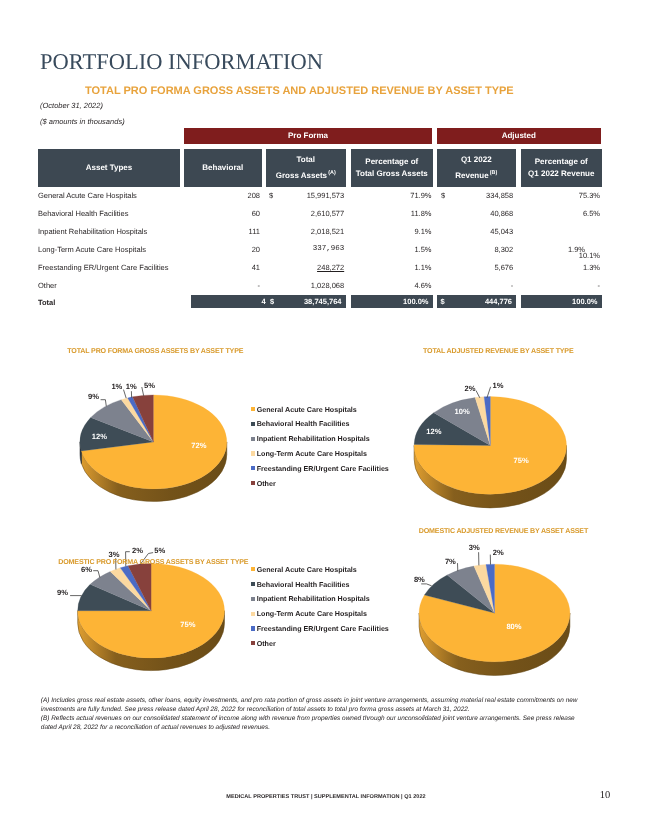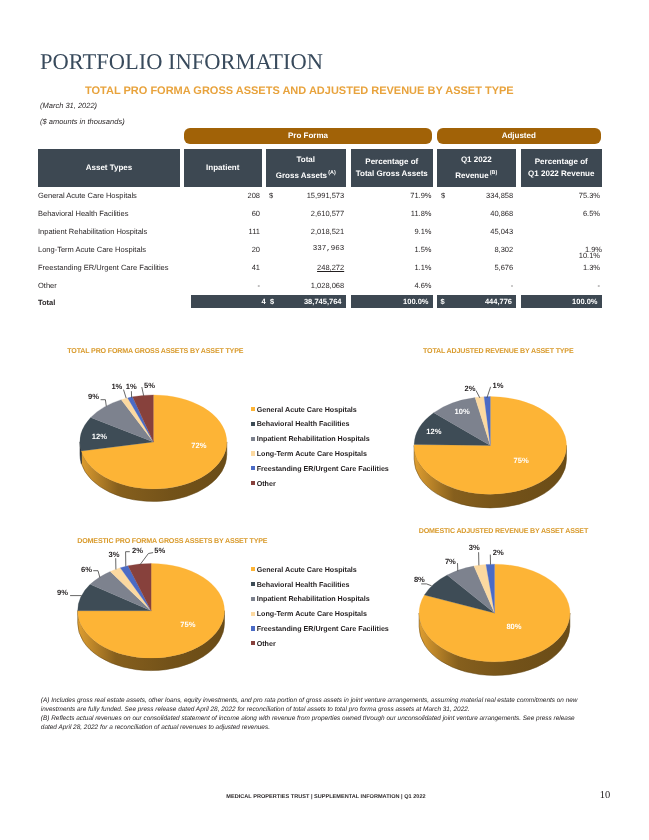--- a/index.html
+++ b/index.html
@@ -10,22 +10,22 @@
 
   #page-title{position:absolute;left:40px;top:49px;font-family:"Liberation Serif",serif;
       font-size:22.5px;color:#384a5c;font-weight:400;white-space:nowrap;}
   #section-title{position:absolute;left:38px;top:84.7px;font-size:11px;font-weight:bold;
       color:#e8a33d;letter-spacing:0px;white-space:nowrap;margin-left:47px;}
   #as-of{position:absolute;left:40px;top:101px;font-size:7.5px;font-style:italic;color:#231f20;}
   #units{position:absolute;left:40px;top:116.5px;font-size:7.5px;font-style:italic;color:#231f20;}
 
   
   #table{position:absolute;left:0;top:0;width:649px;height:320px;}
-  .gbox{position:absolute;background:#a16207;color:#fff;font-size:8px;font-weight:bold;
-        display:flex;align-items:center;justify-content:center;border-radius:6px;}
+  .gbox{position:absolute;background:#7f1d1d;color:#fff;font-size:8px;font-weight:bold;
+        display:flex;align-items:center;justify-content:center;}
   .hbox{position:absolute;background:#3d4852;color:#fff;font-size:8px;font-weight:bold;
         display:flex;align-items:center;justify-content:center;text-align:center;line-height:12.4px;}
   .hbox sup{font-size:5.4px;font-weight:bold;vertical-align:super;margin-left:1.2px;}
   .rlabel{position:absolute;font-size:7.5px;color:#231f20;white-space:nowrap;}
   .rnum{position:absolute;font-size:7.5px;color:#231f20;text-align:right;white-space:nowrap;}
   .rcur{position:absolute;font-size:7.5px;color:#231f20;white-space:nowrap;}
   .tbox{position:absolute;background:#3d4852;color:#fff;font-size:7.5px;font-weight:bold;}
   .tbox .r{position:absolute;right:4px;top:50%;transform:translateY(-50%);}
   .tbox .l{position:absolute;left:4px;top:50%;transform:translateY(-50%);}
   .tlabel{position:absolute;font-size:7.5px;color:#231f20;font-weight:bold;}
@@ -47,31 +47,31 @@
       font-size:5.55px;font-weight:bold;color:#231f20;letter-spacing:0.02px;}
   #page-number{position:absolute;left:599.8px;top:789.7px;font-family:"Liberation Serif",serif;
       font-size:10.5px;color:#231f20;}
 </style>
 </head>
 <body>
 
 <div class="page">
   <div id="page-title">PORTFOLIO INFORMATION</div>
   <div id="section-title">TOTAL PRO FORMA GROSS ASSETS AND ADJUSTED REVENUE BY ASSET TYPE</div>
-  <div id="as-of">(March 31, 2022)</div>
+  <div id="as-of">(October 31, 2022)</div>
   <div id="units">($ amounts in thousands)</div>
 
   <div id="table">
       <div class="gbox" style="left:184px;top:128px;width:248px;height:15.5px;">Pro Forma</div>
       <div class="gbox" style="left:436.5px;top:128px;width:164.5px;height:15.5px;">Adjusted</div>
       <div class="hbox" style="left:38px;top:149px;width:142px;height:38px;">
         <div>Asset Types</div>
       </div>
       <div class="hbox" style="left:184px;top:149px;width:77.5px;height:38px;">
-        <div>Inpatient</div>
+        <div>Behavioral</div>
       </div>
       <div class="hbox" style="left:266px;top:149px;width:79.5px;height:38px;">
         <div>Total<br>Gross Assets<sup>(A)</sup></div>
       </div>
       <div class="hbox" style="left:351px;top:149px;width:81.5px;height:38px;">
         <div>Percentage of<br>Total Gross Assets</div>
       </div>
       <div class="hbox" style="left:436.5px;top:149px;width:79.5px;height:38px;">
         <div>Q1 2022<br>Revenue<sup>(B)</sup></div>
       </div>
@@ -96,21 +96,21 @@
       <div class="rnum" style="left:184px;top:227.06px;width:76px;">111</div>
       <div class="rnum" style="left:266px;top:227.06px;width:78.2px;">2,018,521</div>
       <div class="rnum" style="left:351px;top:227.06px;width:80.5px;">9.1%</div>
       <div class="rnum" style="left:436.5px;top:227.06px;width:76.7px;">45,043</div>
       <div class="rnum" style="left:521px;top:227.06px;width:79px;margin-top:24px;">10.1%</div>
       <div class="rlabel" style="left:38px;top:244.94px;">Long-Term Acute Care Hospitals</div>
       <div class="rnum" style="left:184px;top:244.94px;width:76px;">20</div>
       <div class="rnum" style="left:266px;top:244.94px;width:78.2px;font-family:Liberation Mono, monospace;">337,963</div>
       <div class="rnum" style="left:351px;top:244.94px;width:80.5px;">1.5%</div>
       <div class="rnum" style="left:436.5px;top:244.94px;width:76.7px;">8,302</div>
-      <div class="rnum" style="left:523px;top:244.94px;width:79px;">1.9%</div>
+      <div class="rnum" style="left:506px;top:244.94px;width:79px;">1.9%</div>
       <div class="rlabel" style="left:38px;top:262.82px;">Freestanding ER/Urgent Care Facilities</div>
       <div class="rnum" style="left:184px;top:262.82px;width:76px;">41</div>
       <div class="rnum" style="left:266px;top:262.82px;width:78.2px;text-decoration:underline;">248,272</div>
       <div class="rnum" style="left:351px;top:262.82px;width:80.5px;">1.1%</div>
       <div class="rnum" style="left:436.5px;top:262.82px;width:76.7px;">5,676</div>
       <div class="rnum" style="left:521px;top:262.82px;width:79px;">1.3%</div>
       <div class="rlabel" style="left:38px;top:280.7px;">Other</div>
       <div class="rnum" style="left:184px;top:280.7px;width:76px;">-</div>
       <div class="rnum" style="left:266px;top:280.7px;width:78.2px;">1,028,068</div>
       <div class="rnum" style="left:351px;top:280.7px;width:80.5px;">4.6%</div>
@@ -254,21 +254,21 @@
       <div class="pct-out" style="left: 88px; top: 392.4px;">9%</div>
       <div class="pct-out" style="left: 111.4px; top: 382.2px;">1%</div>
       <div class="pct-out" style="left: 125.8px; top: 382.2px;">1%</div>
       <div class="pct-out" style="left: 144px; top: 380.7px;">5%</div>
       <div class="chart-title" style="left: 423px; top: 347.2px;">TOTAL ADJUSTED REVENUE BY ASSET TYPE</div>
       <div class="pct-in" style="left: 513.5px; top: 456.1px;">75%</div>
       <div class="pct-in" style="left: 426.2px; top: 426.6px;">12%</div>
       <div class="pct-in" style="left: 454.6px; top: 407px;">10%</div>
       <div class="pct-out" style="left: 464.5px; top: 384.2px;">2%</div>
       <div class="pct-out" style="left: 492.6px; top: 380.5px;">1%</div>
-      <div class="chart-title" style="left: 58.3px; top: 537px; margin-left: 19px;">DOMESTIC PRO FORMA GROSS ASSETS BY ASSET TYPE</div>
+      <div class="chart-title" style="left: 58.3px; top: 558px;">DOMESTIC PRO FORMA GROSS ASSETS BY ASSET TYPE</div>
       <div class="legend-sw" style="left: 251px; top: 567.2px; background: rgb(253, 180, 54);"></div>
       <div class="legend-item" style="left: 256.7px; top: 565.8px;">General Acute Care Hospitals</div>
       <div class="legend-sw" style="left: 251px; top: 581.98px; background: rgb(62, 76, 86);"></div>
       <div class="legend-item" style="left: 256.7px; top: 580.58px;">Behavioral Health Facilities</div>
       <div class="legend-sw" style="left: 251px; top: 596.76px; background: rgb(125, 130, 142);"></div>
       <div class="legend-item" style="left: 256.7px; top: 595.36px;">Inpatient Rehabilitation Hospitals</div>
       <div class="legend-sw" style="left: 251px; top: 611.54px; background: rgb(252, 217, 160);"></div>
       <div class="legend-item" style="left: 256.7px; top: 610.14px;">Long-Term Acute Care Hospitals</div>
       <div class="legend-sw" style="left: 251px; top: 626.32px; background: rgb(75, 107, 197);"></div>
       <div class="legend-item" style="left: 256.7px; top: 624.92px;">Freestanding ER/Urgent Care Facilities</div>

